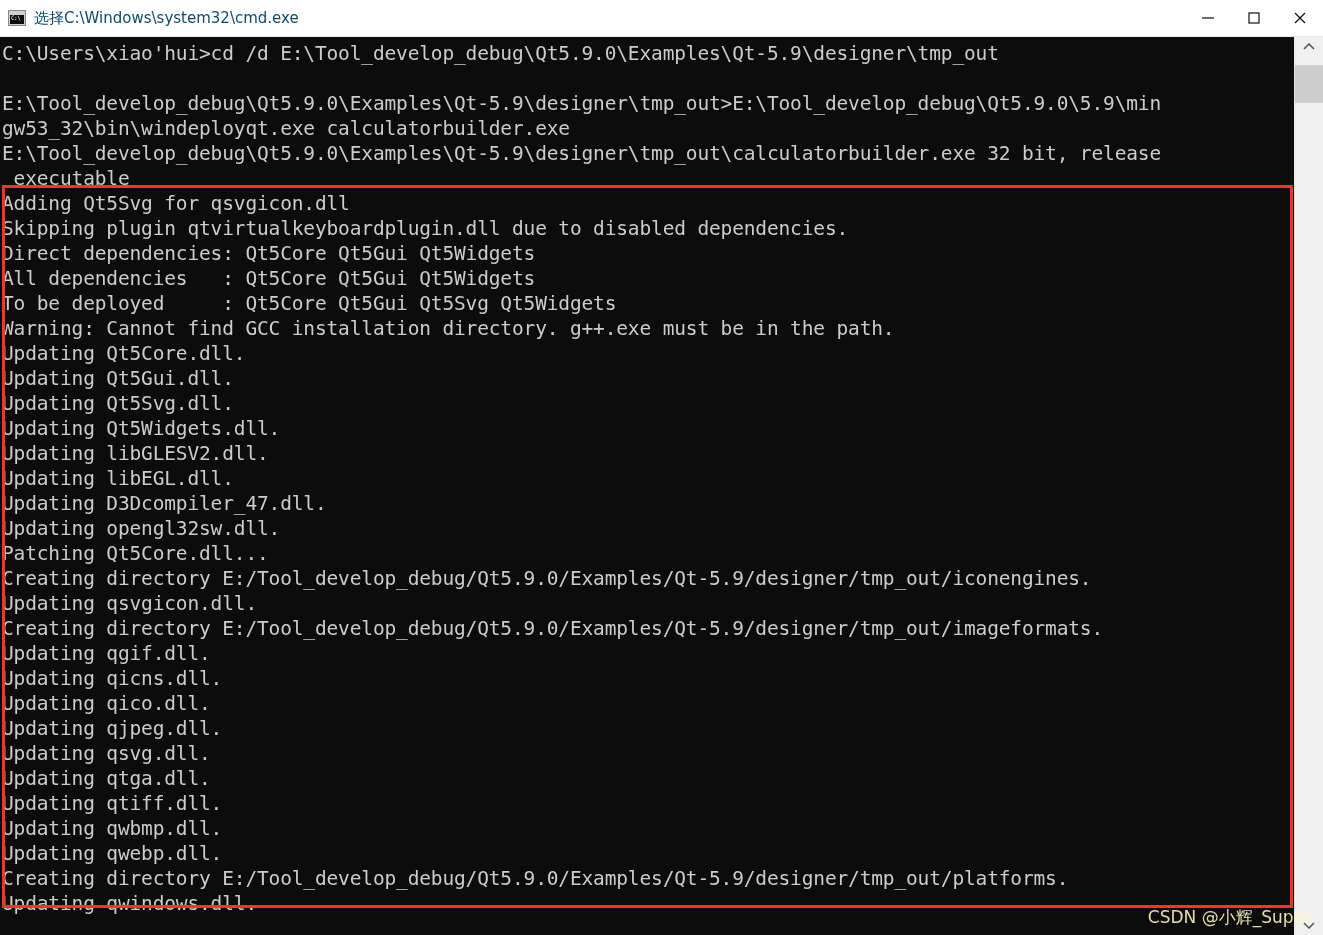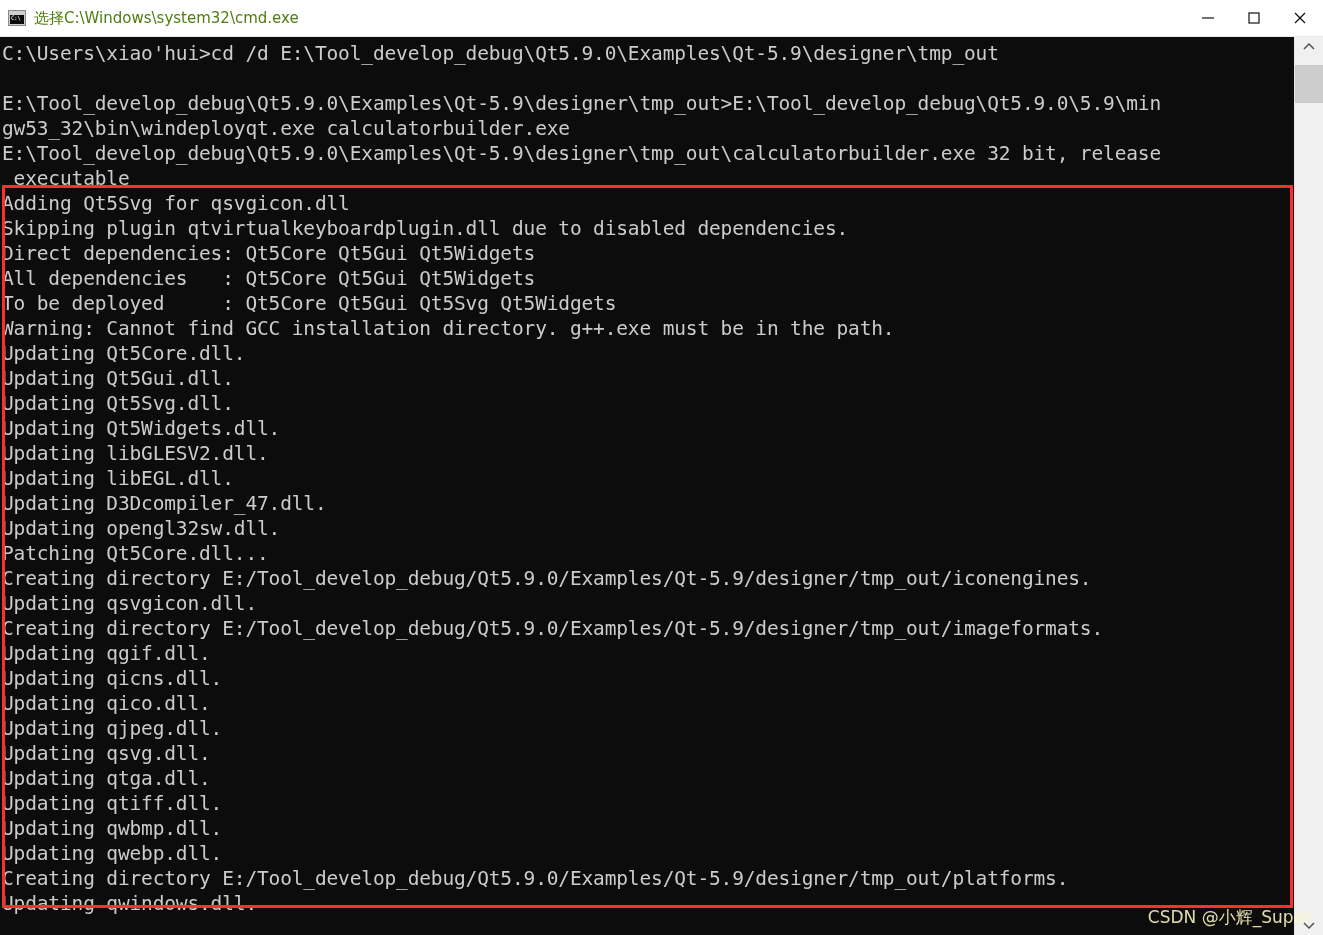--- a/index.html
+++ b/index.html
@@ -59,21 +59,21 @@
     top: 3px;
     font-family: "DejaVu Sans Mono", monospace;
     font-size: 6px;
     line-height: 8px;
     color: #ffffff;
     letter-spacing: -0.5px;
   }
   #title-text {
     font-family: "DejaVu Sans", sans-serif;
     font-size: 15px;
-    color: #4d7c0f;
+    color: #0c4a6e;
     white-space: nowrap;
     letter-spacing: 0px;
   }
   #window-controls {
     margin-left: auto;
     display: flex;
     height: 36px;
   }
   .winbtn {
     width: 46px;

